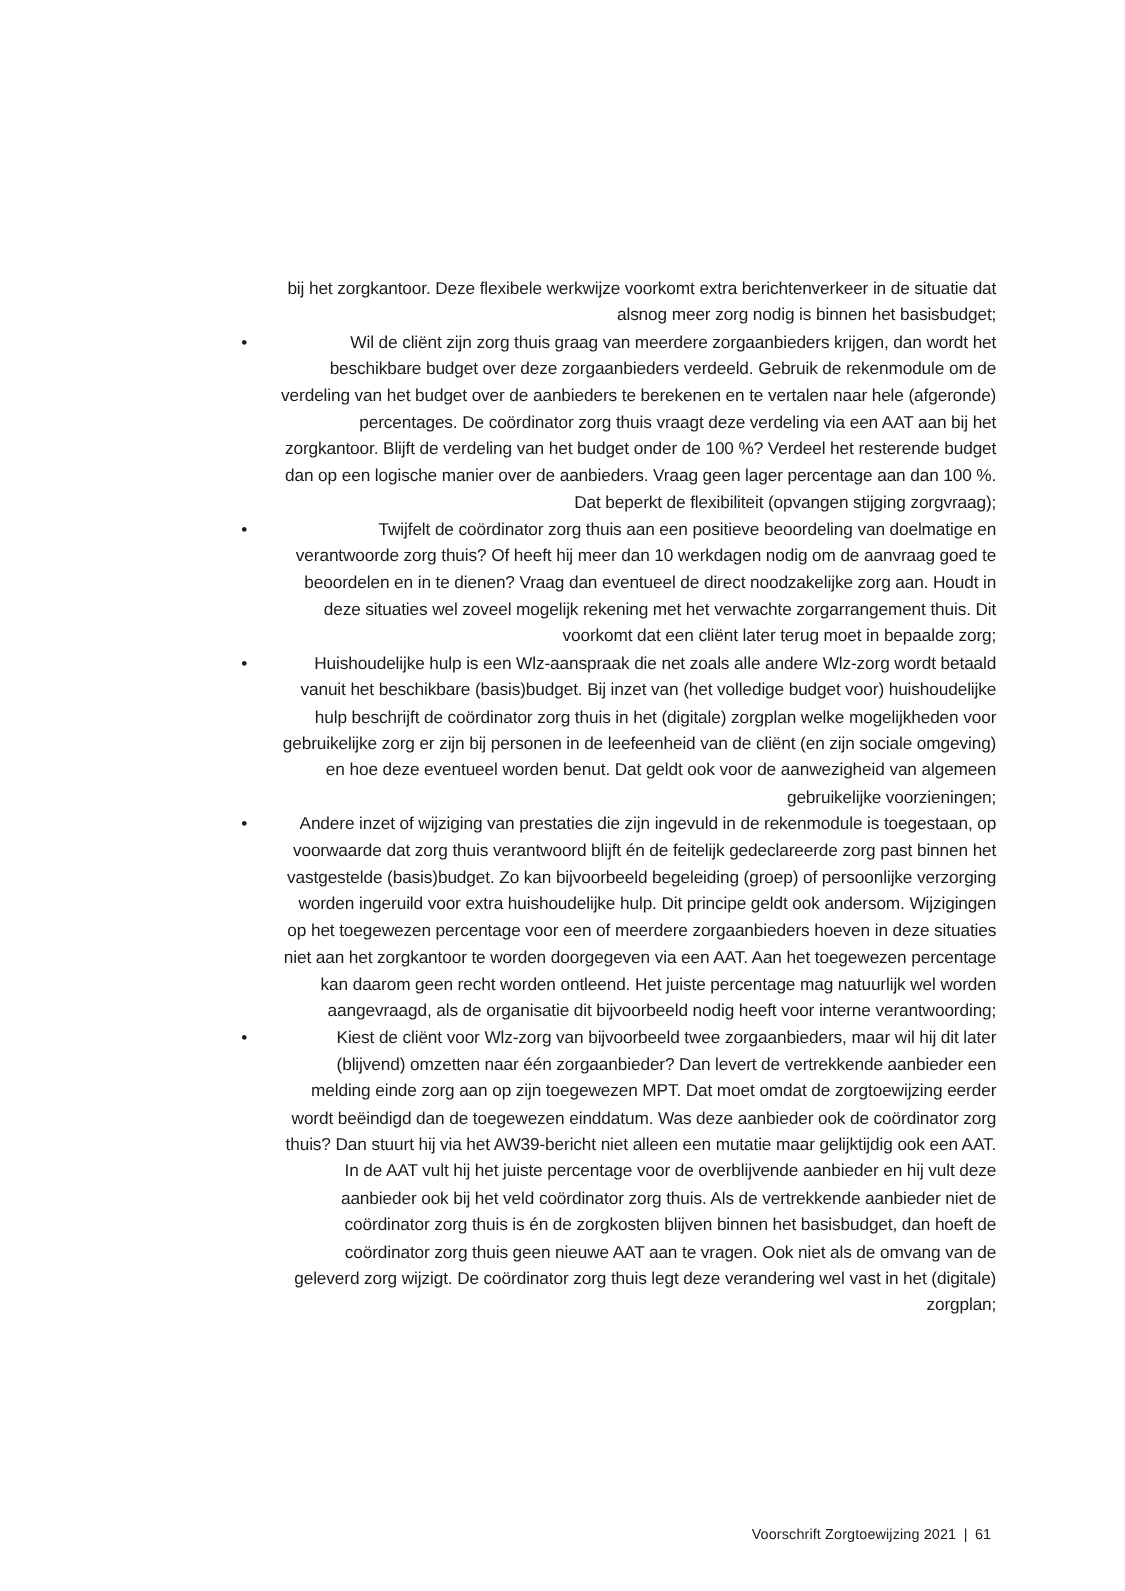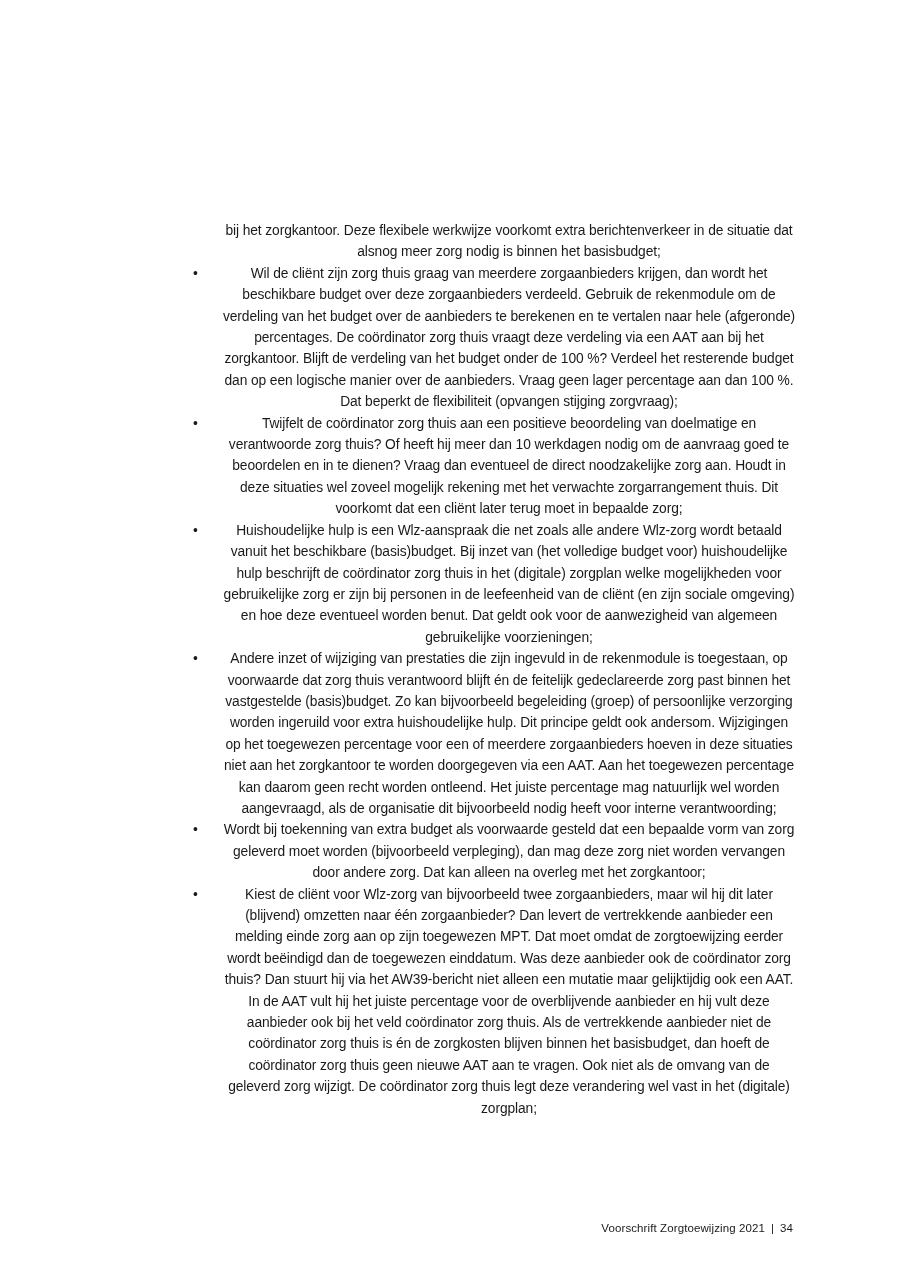--- a/index.html
+++ b/index.html
@@ -17,21 +17,21 @@
     overflow: hidden;
   }
   .content {
     position: absolute;
     top: 220px;
     left: 221px;
     width: 576px;
     font-size: 13.8px;
     line-height: 21.4px;
     letter-spacing: -0.1px;
-    text-align: center;
+    text-align: right;
   }
   .intro {
     margin: 0;
   }
   .bullets {
     margin: 0;
     padding: 0;
     list-style: none;
   }
   .bullets li {
@@ -65,22 +65,21 @@
 <div class="page">
 
   <div class="content">
     <p class="intro">bij het zorgkantoor. Deze flexibele werkwijze voorkomt extra berichtenverkeer in de situatie dat alsnog meer zorg nodig is binnen het basisbudget;</p>
 
     <ul class="bullets">
       <li>Wil de cliënt zijn zorg thuis graag van meerdere zorgaanbieders krijgen, dan wordt het beschikbare budget over deze zorgaanbieders verdeeld. Gebruik de rekenmodule om de verdeling van het budget over de aanbieders te berekenen en te vertalen naar hele (afgeronde) percentages. De coördinator zorg thuis vraagt deze verdeling via een AAT aan bij het zorgkantoor. Blijft de verdeling van het budget onder de 100 %? Verdeel het resterende budget dan op een logische manier over de aanbieders. Vraag geen lager percentage aan dan 100 %. Dat beperkt de flexibiliteit (opvangen stijging zorgvraag);</li>
       <li>Twijfelt de coördinator zorg thuis aan een positieve beoordeling van doelmatige en verantwoorde zorg thuis? Of heeft hij meer dan 10 werkdagen nodig om de aanvraag goed te beoordelen en in te dienen? Vraag dan eventueel de direct noodzakelijke zorg aan. Houdt in deze situaties wel zoveel mogelijk rekening met het verwachte zorgarrangement thuis. Dit voorkomt dat een cliënt later terug moet in bepaalde zorg;</li>
       <li>Huishoudelijke hulp is een Wlz-aanspraak die net zoals alle andere Wlz-zorg wordt betaald vanuit het beschikbare (basis)budget. Bij inzet van (het volledige budget voor) huishoudelijke hulp beschrijft de coördinator zorg thuis in het (digitale) zorgplan welke mogelijkheden voor gebruikelijke zorg er zijn bij personen in de leefeenheid van de cliënt (en zijn sociale omgeving) en hoe deze eventueel worden benut. Dat geldt ook voor de aanwezigheid van algemeen gebruikelijke voorzieningen;</li>
       <li>Andere inzet of wijziging van prestaties die zijn ingevuld in de rekenmodule is toegestaan, op voorwaarde dat zorg thuis verantwoord blijft én de feitelijk gedeclareerde zorg past binnen het vastgestelde (basis)budget. Zo kan bijvoorbeeld begeleiding (groep) of persoonlijke verzorging worden ingeruild voor extra huishoudelijke hulp. Dit principe geldt ook andersom. Wijzigingen op het toegewezen percentage voor een of meerdere zorgaanbieders hoeven in deze situaties niet aan het zorgkantoor te worden doorgegeven via een AAT. Aan het toegewezen percentage kan daarom geen recht worden ontleend. Het juiste percentage mag natuurlijk wel worden aangevraagd, als de organisatie dit bijvoorbeeld nodig heeft voor interne verantwoording;</li>
-      <li>Wordt bij toekenning van extra budget als voorwaarde gesteld dat een bepaalde vorm van zorg geleverd moet worden (bijvoorbeeld verpleging), dan mag deze zorg niet worden vervangen door andere zorg. Dat kan alleen na overleg met het zorgkantoor;</li>
       <li>Kiest de cliënt voor Wlz-zorg van bijvoorbeeld twee zorgaanbieders, maar wil hij dit later (blijvend) omzetten naar één zorgaanbieder? Dan levert de vertrekkende aanbieder een melding einde zorg aan op zijn toegewezen MPT. Dat moet omdat de zorgtoewijzing eerder wordt beëindigd dan de toegewezen einddatum. Was deze aanbieder ook de coördinator zorg thuis? Dan stuurt hij via het AW39-bericht niet alleen een mutatie maar gelijktijdig ook een AAT. In de AAT vult hij het juiste percentage voor de overblijvende aanbieder en hij vult deze aanbieder ook bij het veld coördinator zorg thuis. Als de vertrekkende aanbieder niet de coördinator zorg thuis is én de zorgkosten blijven binnen het basisbudget, dan hoeft de coördinator zorg thuis geen nieuwe AAT aan te vragen. Ook niet als de omvang van de geleverd zorg wijzigt. De coördinator zorg thuis legt deze verandering wel vast in het (digitale) zorgplan;</li>
     </ul>
   </div>
 
   <div class="footer">
-    <span>Voorschrift Zorgtoewijzing 2021</span><span class="sep">|</span><span>34</span>
+    <span>Voorschrift Zorgtoewijzing 2021</span><span class="sep">|</span><span>61</span>
   </div>
 
 </div>
 
 </body></html>

